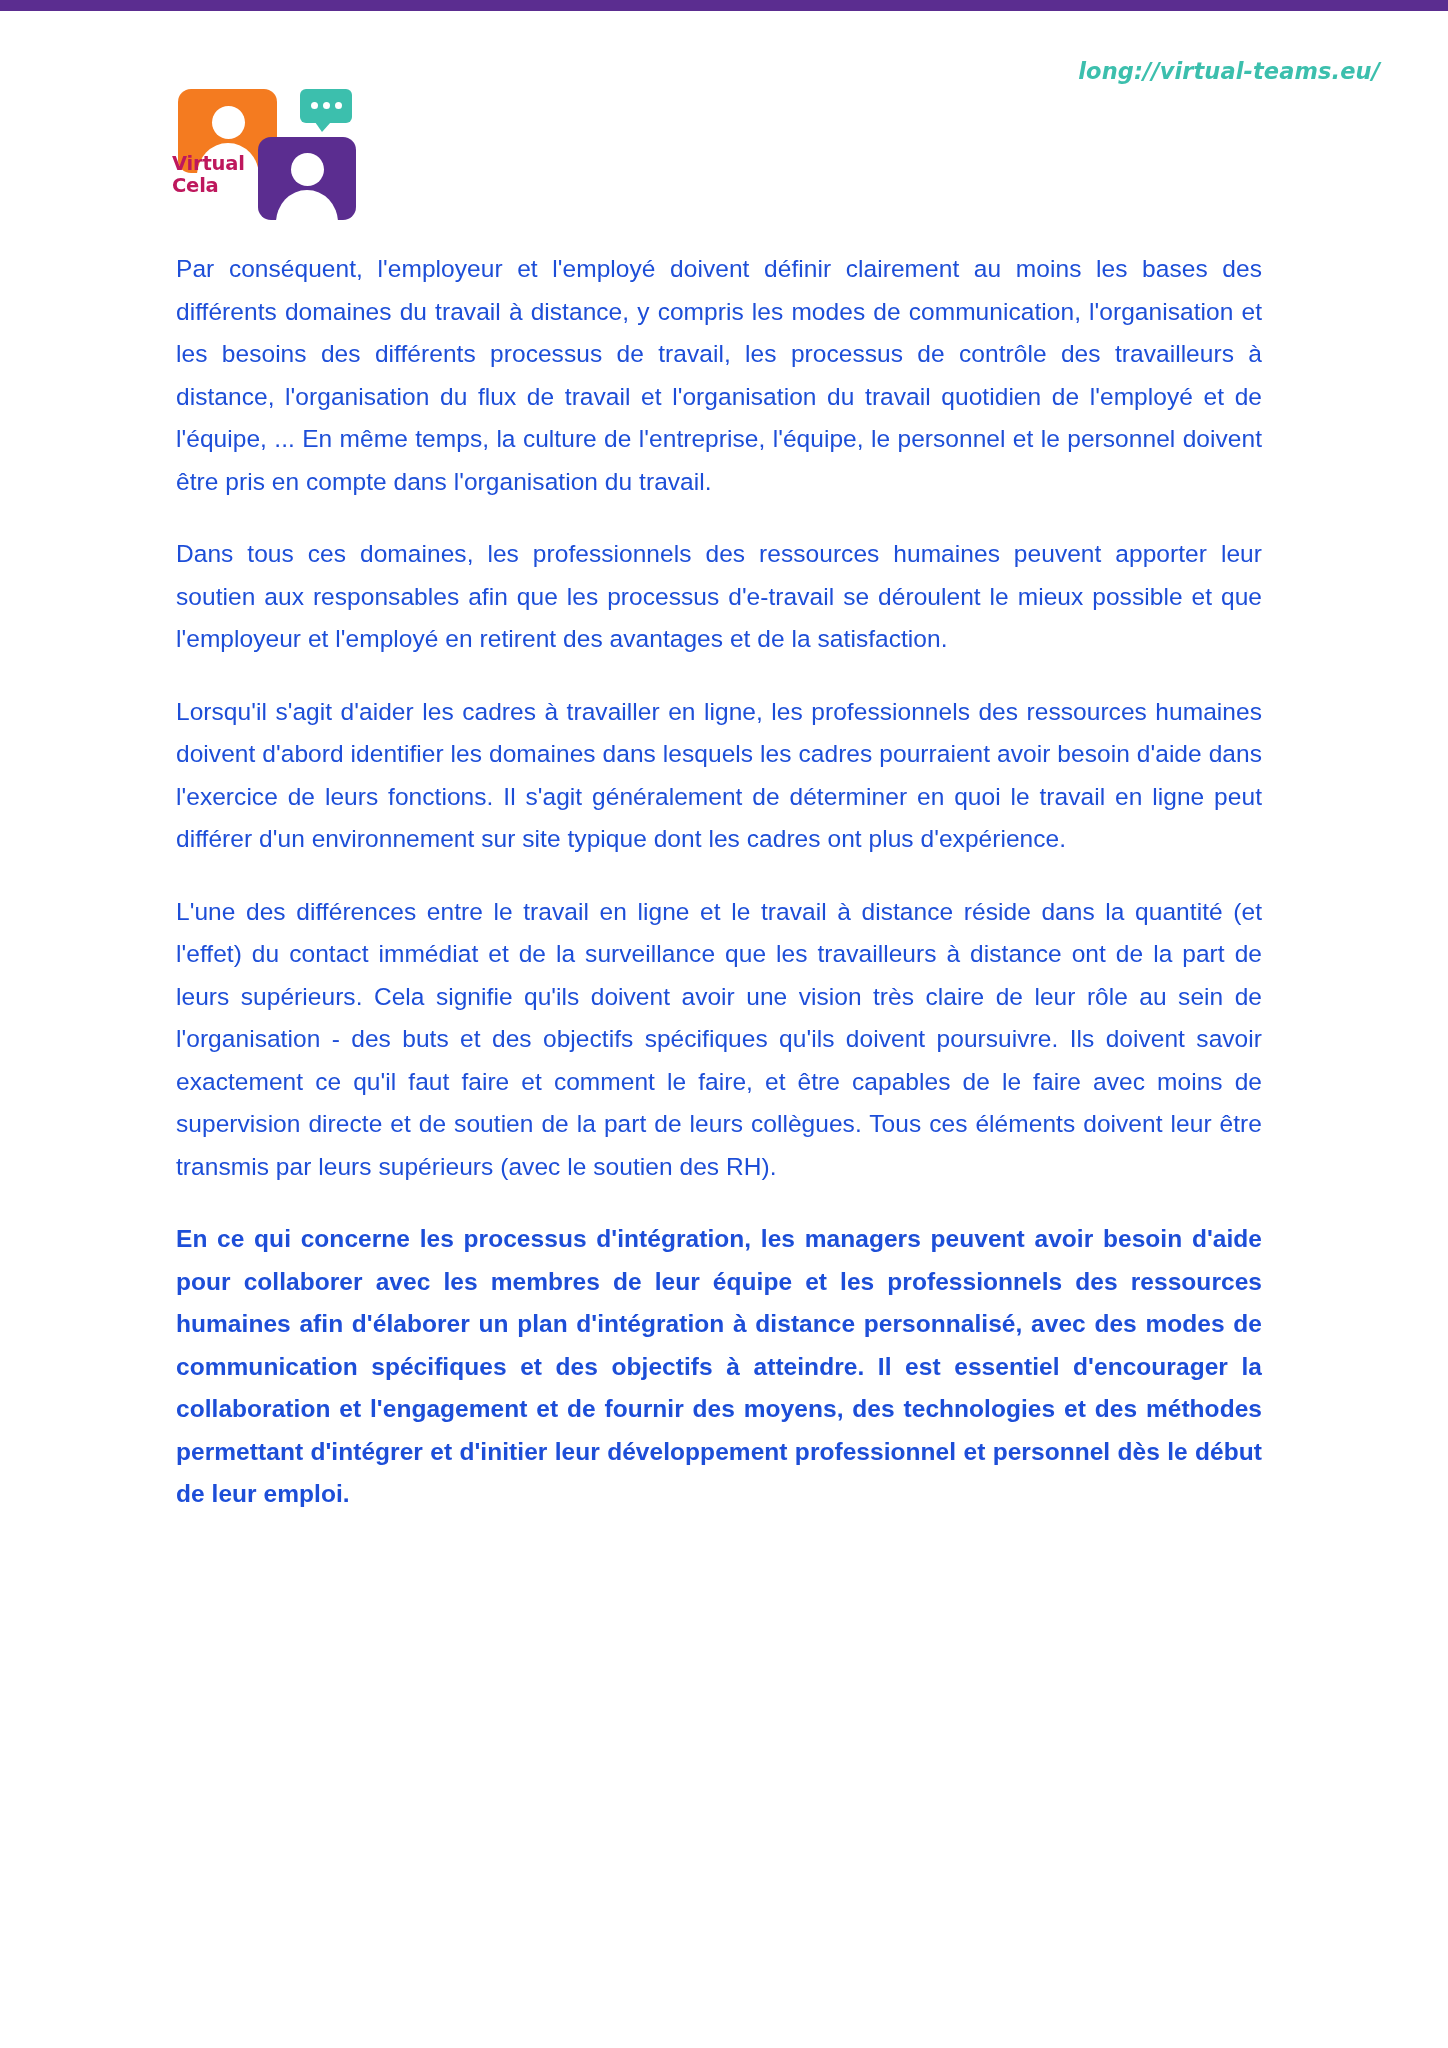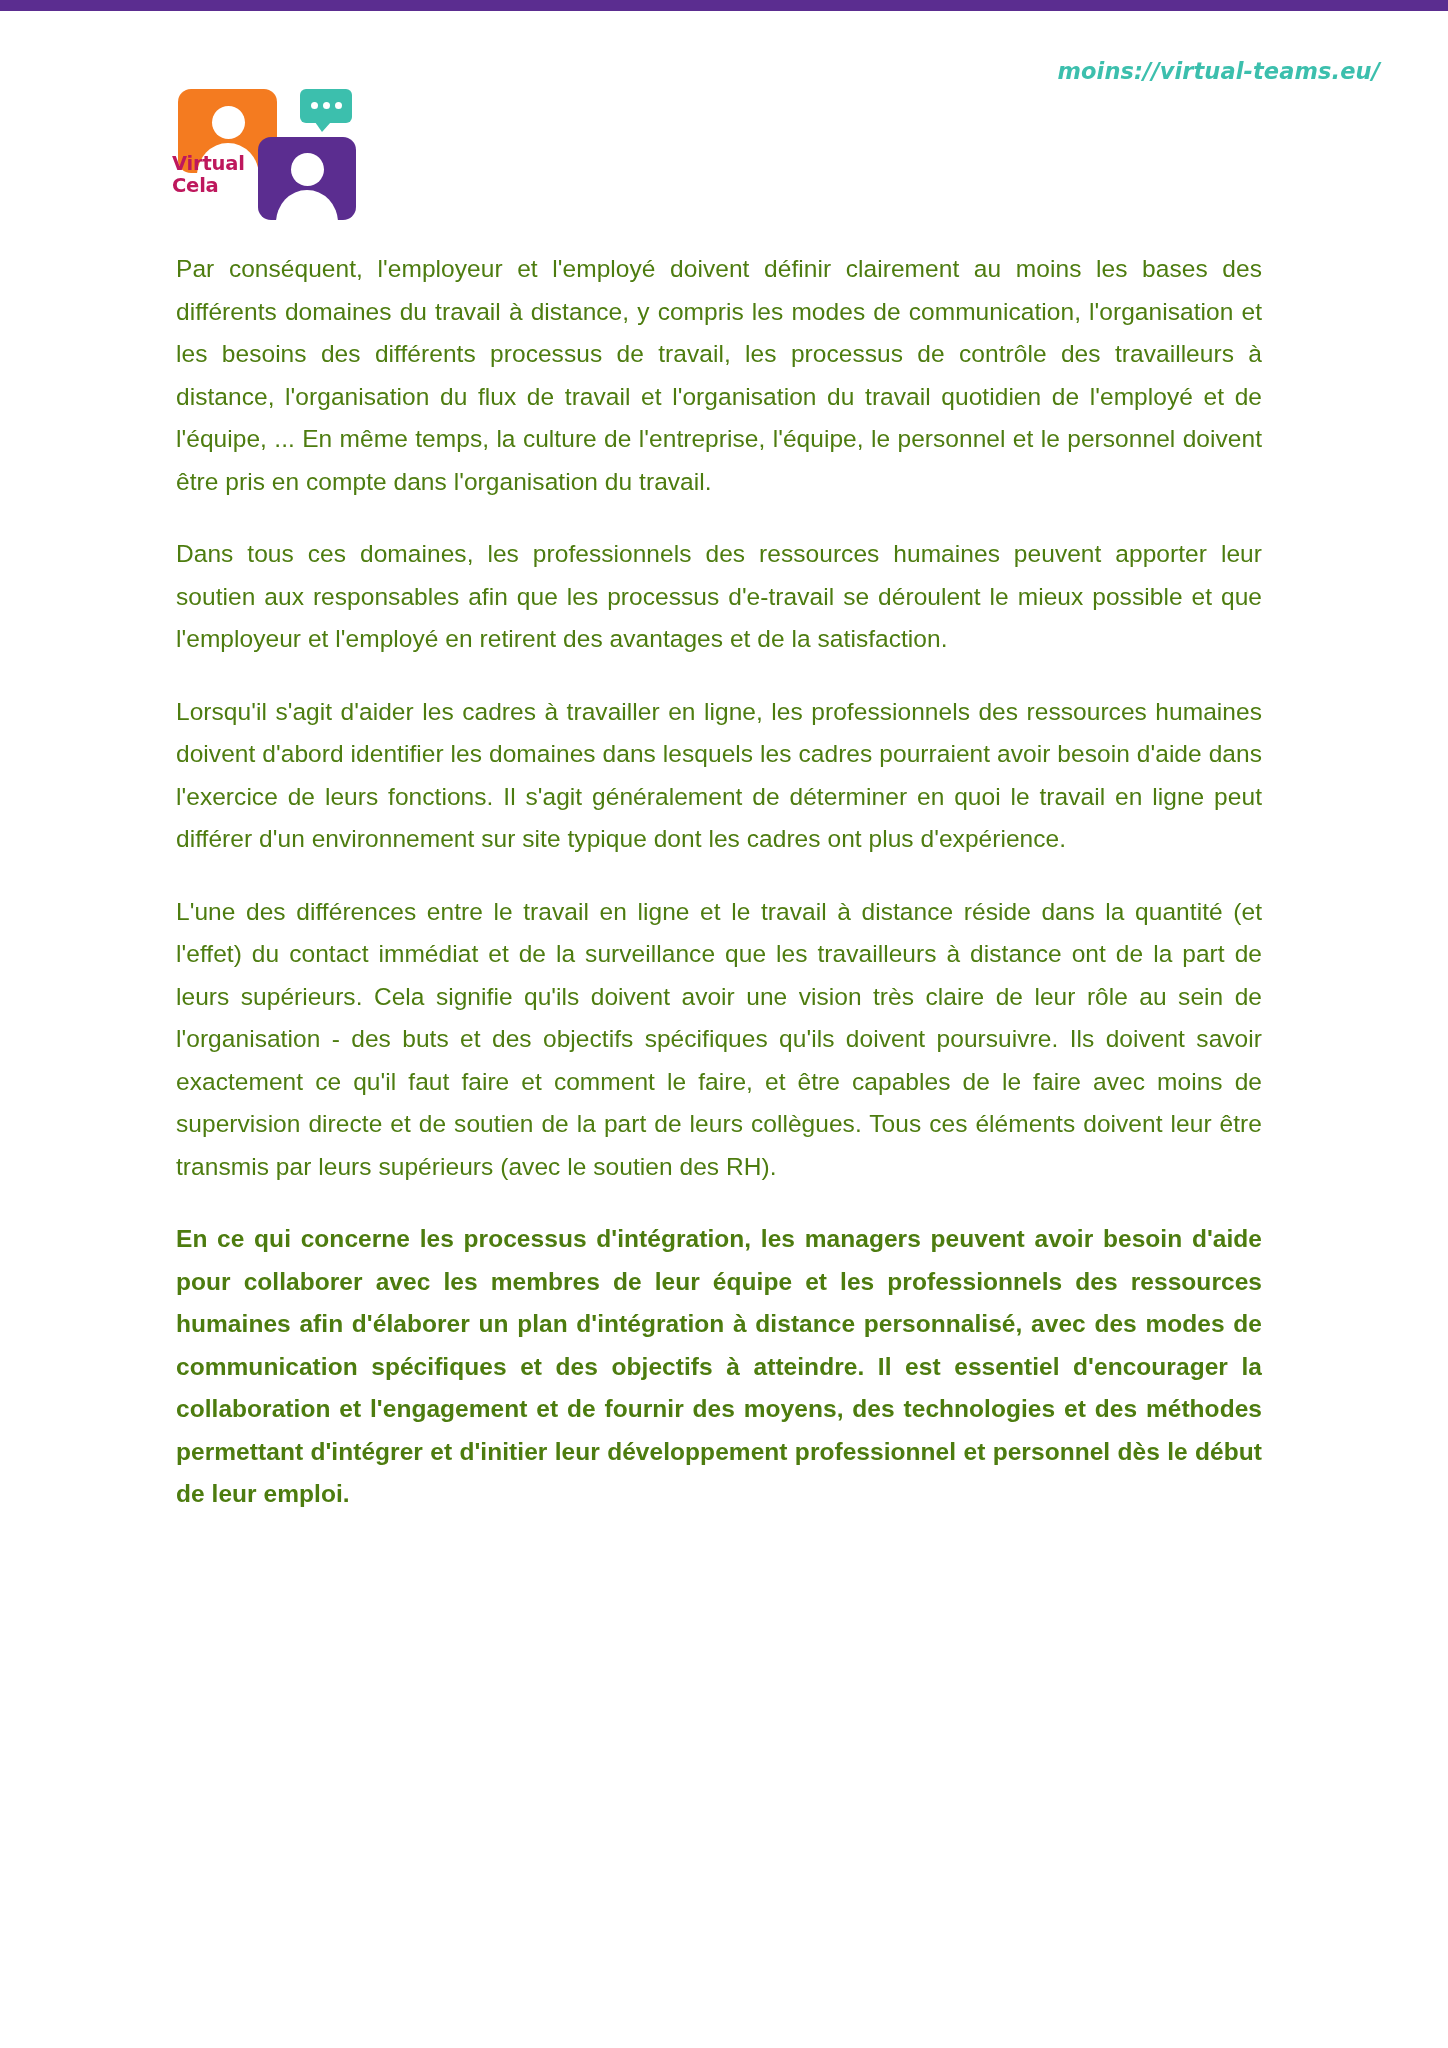--- a/index.html
+++ b/index.html
@@ -163,21 +163,21 @@
 
   
   .content {
     position: absolute;
     left: 176px;
     top: 248px;
     width: 1096px;
   }
   .para {
     margin: 0 10px 30px 0;
-    color: #4d7c0f;
+    color: #1d4ed8;
     font-family: "Liberation Sans", sans-serif;
     font-size: 24.5px;
     line-height: 42.5px;
     text-align: justify;
     text-justify: inter-word;
     letter-spacing: 0.05px;
   }
   .para:last-child { margin-bottom: 0; font-weight: bold; }
 </style>
 </head>
@@ -209,21 +209,21 @@
         <span class="avatar-body"></span>
       </div>
 
       <div class="wordmark">
         <span>Virtual</span>
         <span>Cela</span>
       </div>
 
     </div>
 
-    <div class="site-url">moins://virtual-teams.eu/</div>
+    <div class="site-url">long://virtual-teams.eu/</div>
 
   </div>
 
   <div class="content">
     <p class="para">Par conséquent, l'employeur et l'employé doivent définir clairement au moins les bases des différents domaines du travail à distance, y compris les modes de communication, l'organisation et les besoins des différents processus de travail, les processus de contrôle des travailleurs à distance, l'organisation du flux de travail et l'organisation du travail quotidien de l'employé et de l'équipe, ... En même temps, la culture de l'entreprise, l'équipe, le personnel et le personnel doivent être pris en compte dans l'organisation du travail.</p>
     <p class="para">Dans tous ces domaines, les professionnels des ressources humaines peuvent apporter leur soutien aux responsables afin que les processus d'e-travail se déroulent le mieux possible et que l'employeur et l'employé en retirent des avantages et de la satisfaction.</p>
     <p class="para">Lorsqu'il s'agit d'aider les cadres à travailler en ligne, les professionnels des ressources humaines doivent d'abord identifier les domaines dans lesquels les cadres pourraient avoir besoin d'aide dans l'exercice de leurs fonctions. Il s'agit généralement de déterminer en quoi le travail en ligne peut différer d'un environnement sur site typique dont les cadres ont plus d'expérience.</p>
     <p class="para">L'une des différences entre le travail en ligne et le travail à distance réside dans la quantité (et l'effet) du contact immédiat et de la surveillance que les travailleurs à distance ont de la part de leurs supérieurs. Cela signifie qu'ils doivent avoir une vision très claire de leur rôle au sein de l'organisation - des buts et des objectifs spécifiques qu'ils doivent poursuivre. Ils doivent savoir exactement ce qu'il faut faire et comment le faire, et être capables de le faire avec moins de supervision directe et de soutien de la part de leurs collègues. Tous ces éléments doivent leur être transmis par leurs supérieurs (avec le soutien des RH).</p>
     <p class="para">En ce qui concerne les processus d'intégration, les managers peuvent avoir besoin d'aide pour collaborer avec les membres de leur équipe et les professionnels des ressources humaines afin d'élaborer un plan d'intégration à distance personnalisé, avec des modes de communication spécifiques et des objectifs à atteindre. Il est essentiel d'encourager la collaboration et l'engagement et de fournir des moyens, des technologies et des méthodes permettant d'intégrer et d'initier leur développement professionnel et personnel dès le début de leur emploi.</p>
   </div>

